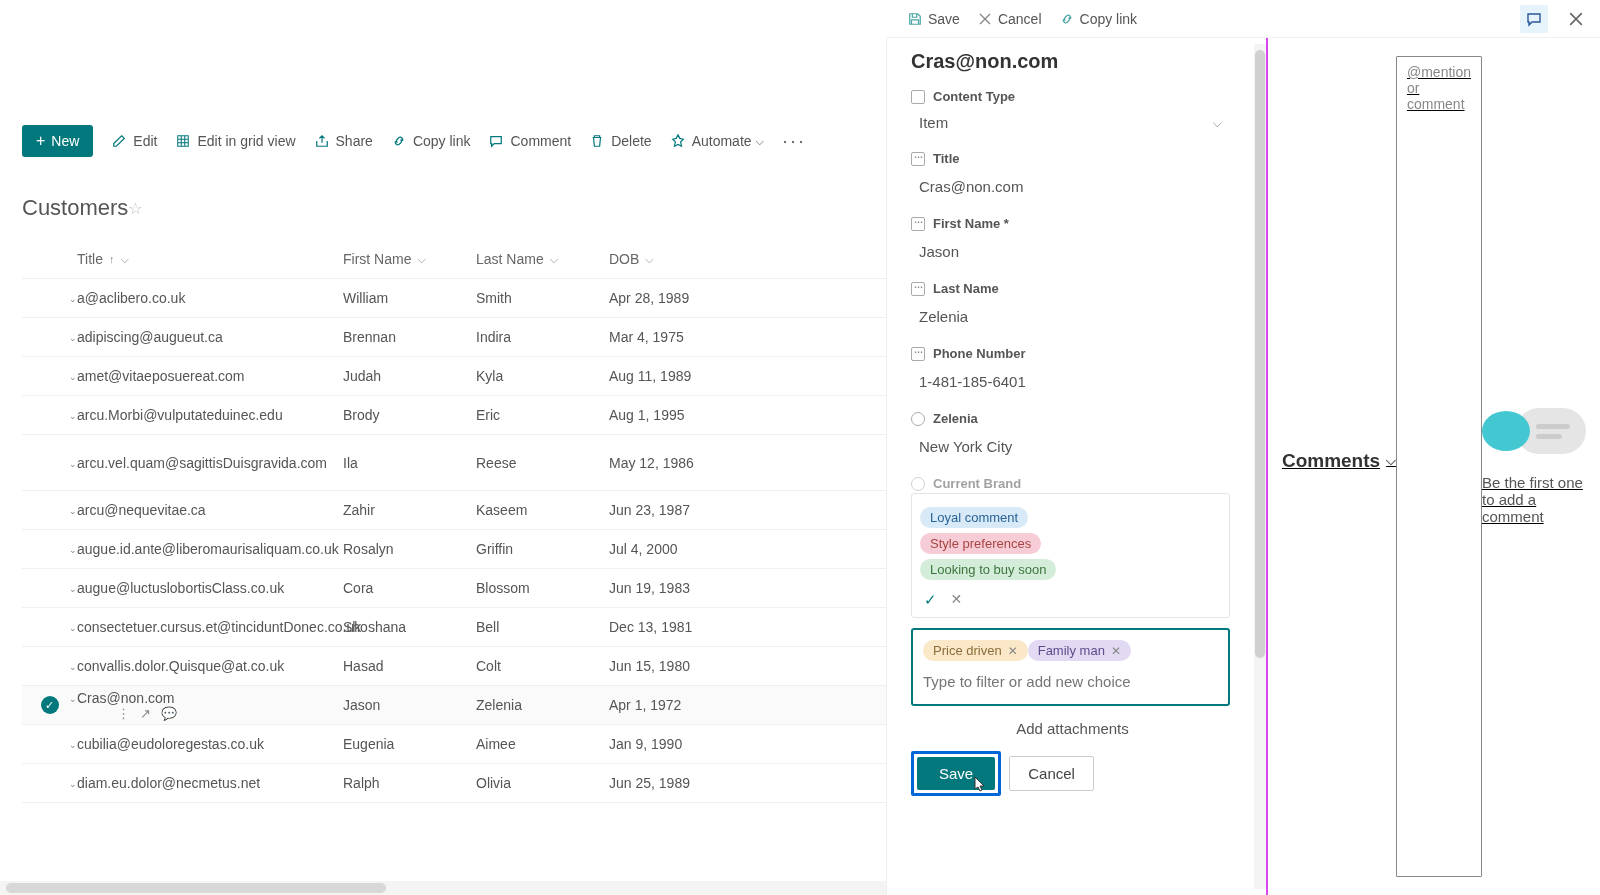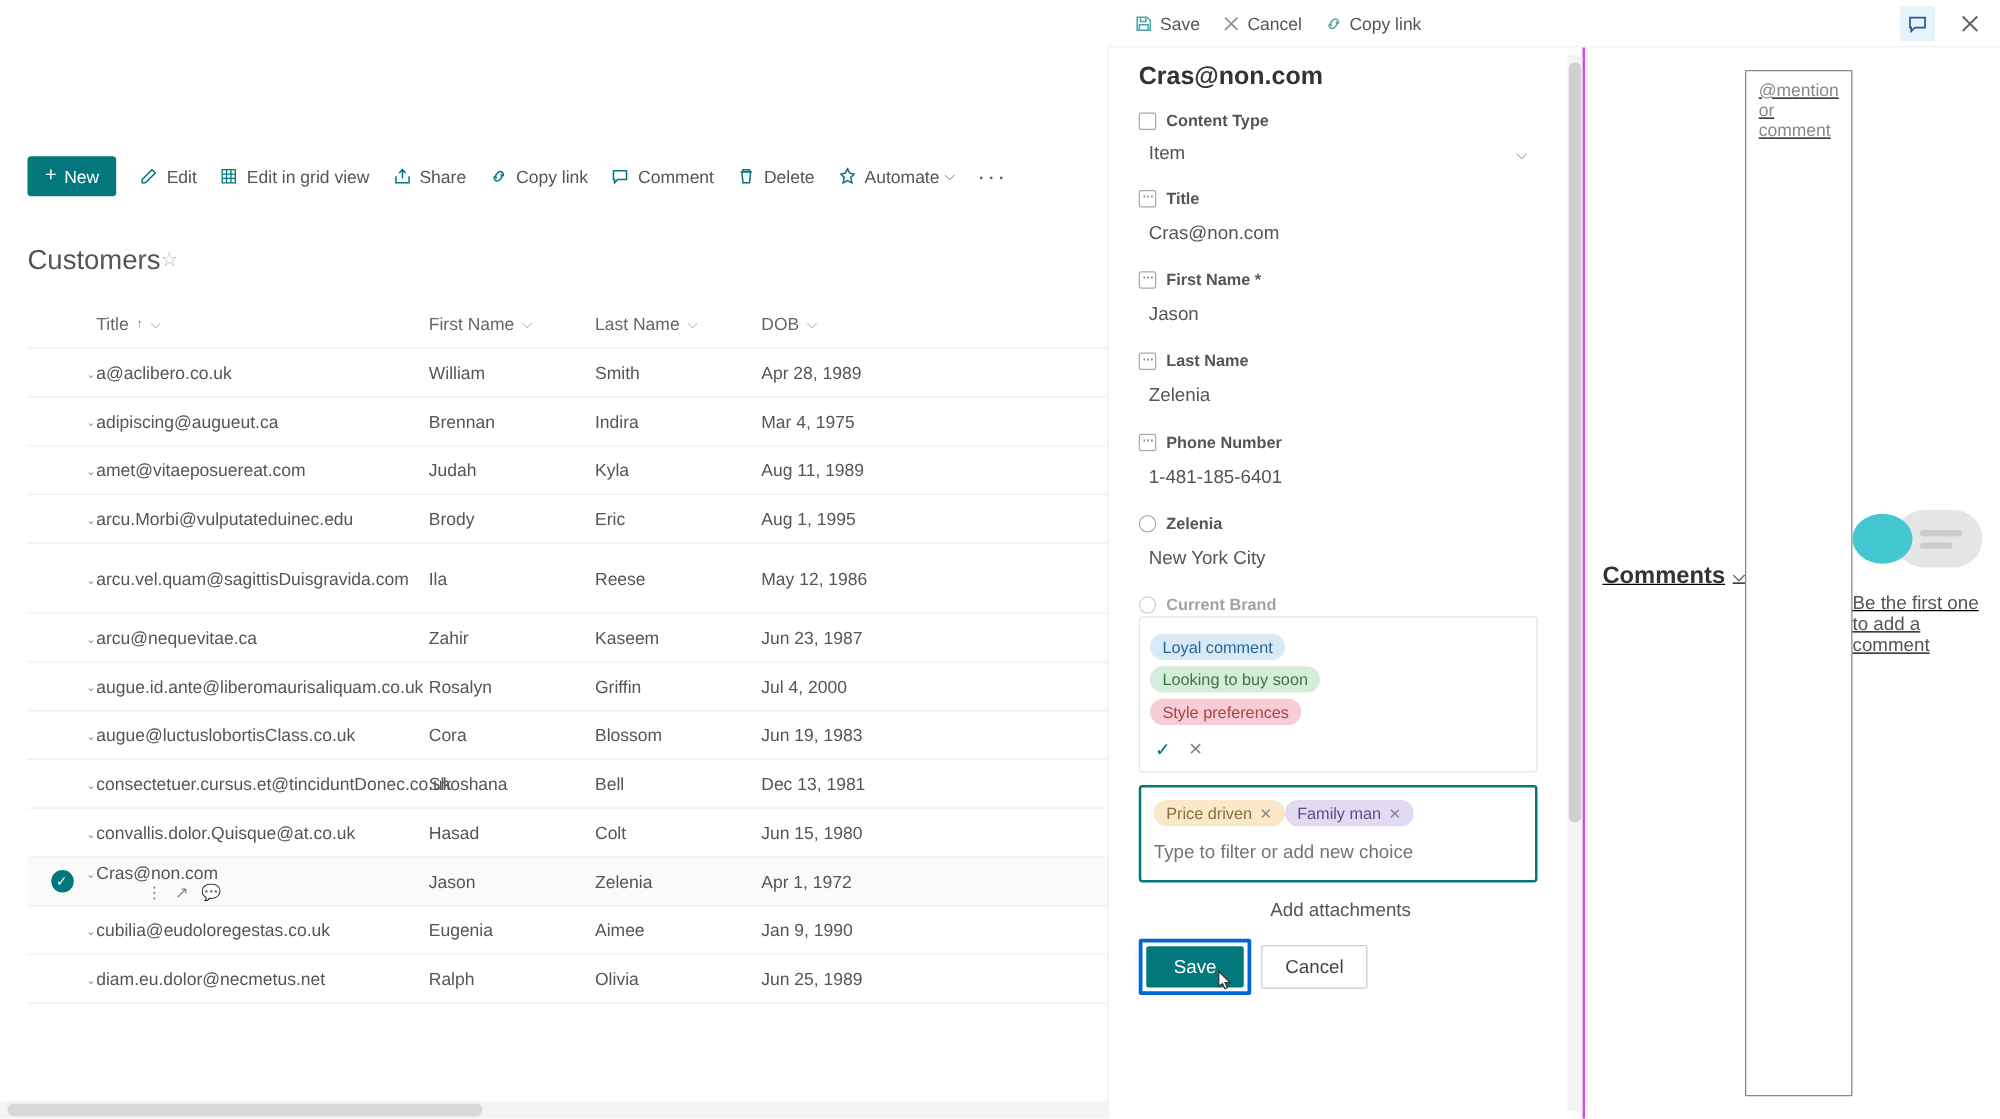--- a/index.html
+++ b/index.html
@@ -401,22 +401,22 @@
       </div>
 
       <div class="field">
         <div class="field-label" style="opacity:.55">
           <span class="fico" style="border-radius:50%"></span>
           <span>Current Brand</span>
         </div>
 
         <div class="choice-popup">
           <div class="choice-item"><span class="pill blue">Loyal comment</span></div>
+          <div class="choice-item"><span class="pill pink">Style preferences</span></div>
           <div class="choice-item"><span class="pill green">Looking to buy soon</span></div>
-          <div class="choice-item"><span class="pill pink">Style preferences</span></div>
           <div class="popup-actions">
             <span class="ok">✓</span>
             <span class="no">✕</span>
           </div>
         </div>
 
         <div class="choice-input-box">
           <div class="choice-input-tags">
             <span class="pill yellow"><span>Price driven</span><span class="x">✕</span></span>
             <span class="pill purple"><span>Family man</span><span class="x">✕</span></span>

